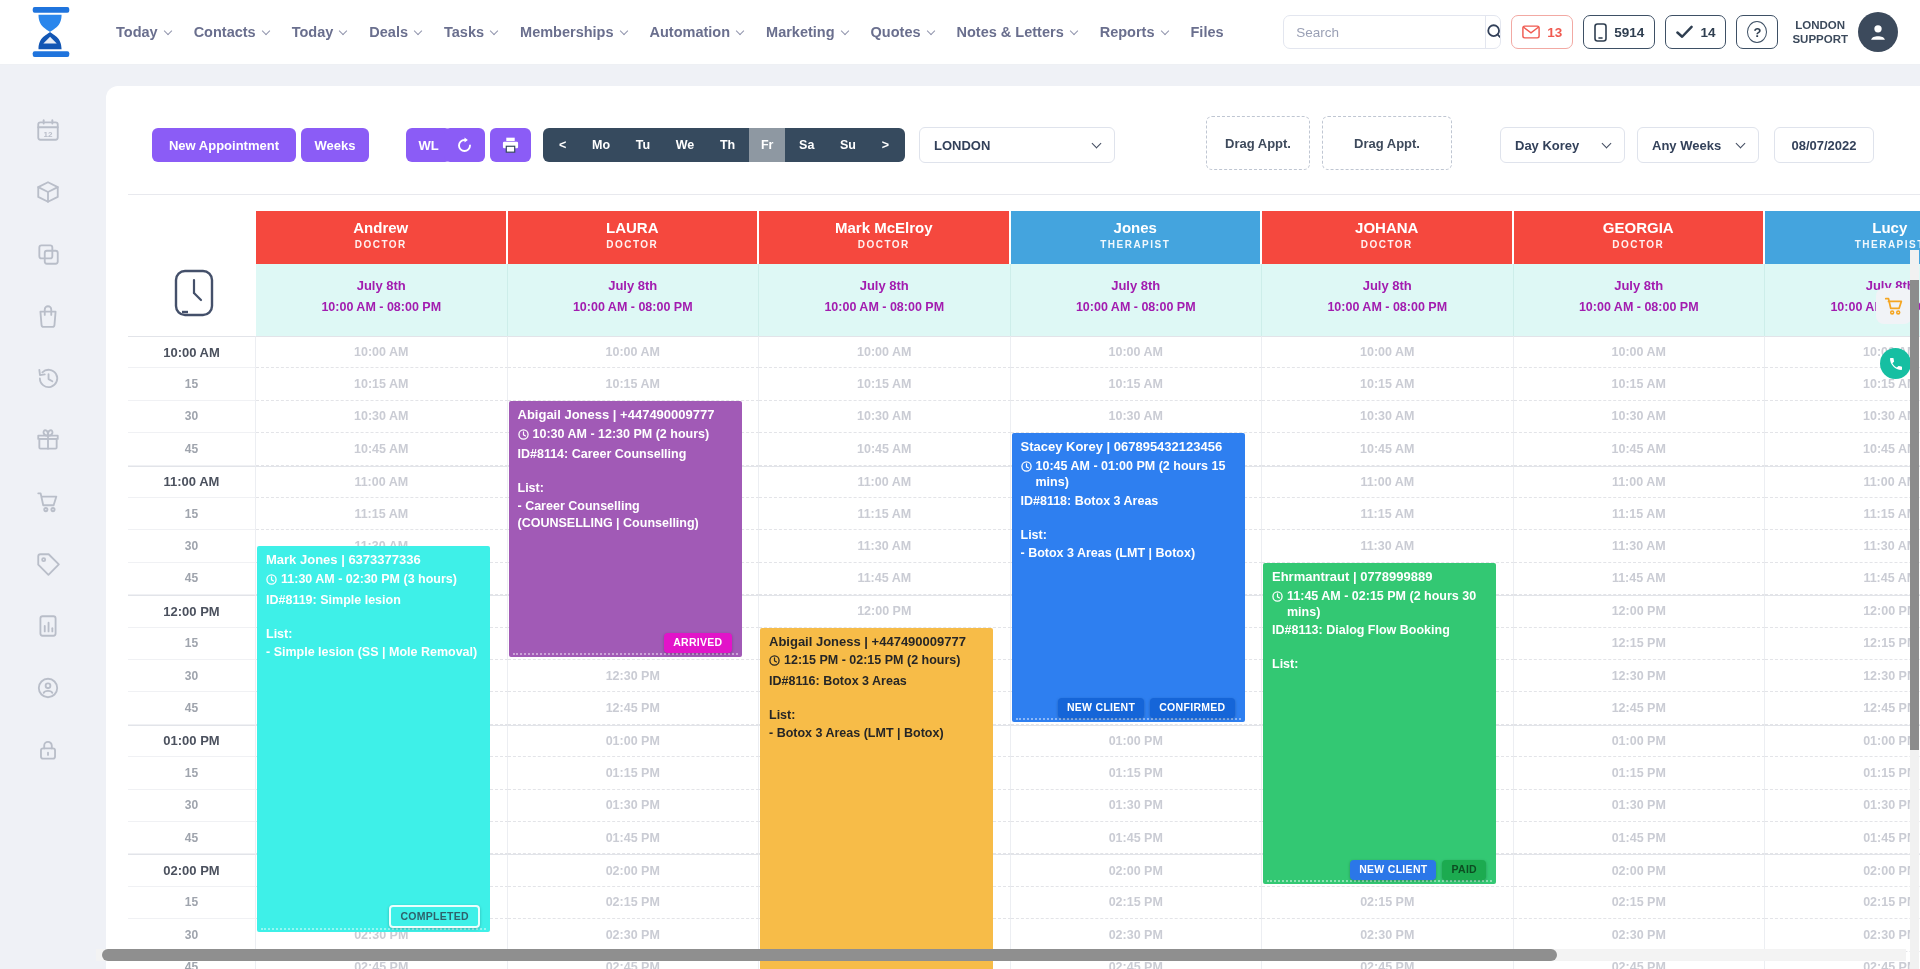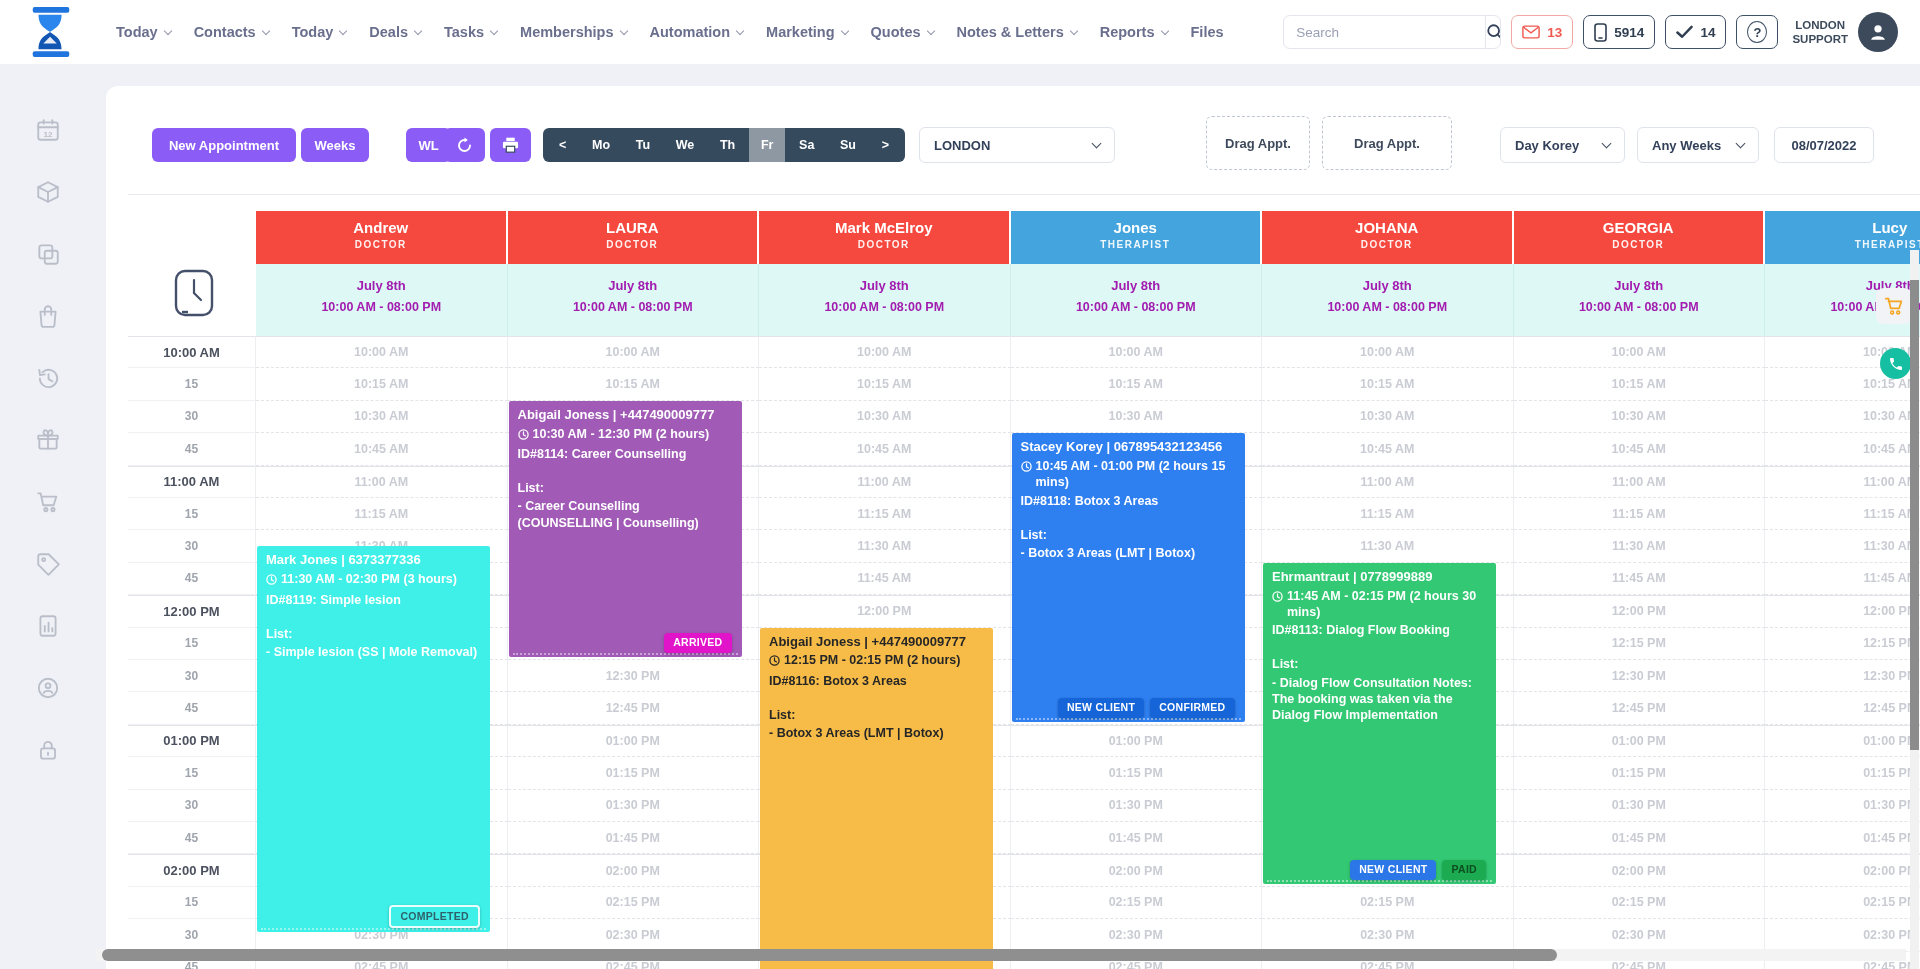--- a/index.html
+++ b/index.html
@@ -927,21 +927,20 @@
       <div class="t1">Ehrmantraut | 0778999889</div>
       <div class="t2">
         <span><svg width="11" height="11" viewBox="0 0 12 12">
             <circle cx="6" cy="6" r="5" fill="none" stroke="currentColor" stroke-width="1.4"></circle>
             <polyline points="6,3.2 6,6.4 8.2,7.6" fill="none" stroke="currentColor" stroke-width="1.3" stroke-linecap="round"></polyline>
           </svg></span>
         <span>11:45 AM - 02:15 PM (2 hours 30 mins)</span>
       </div>
       <div class="t3">ID#8113: Dialog Flow Booking</div>
       <div class="t4">List:</div>
-      <div class="t5">- Dialog Flow Consultation Notes: The booking was taken via the Dialog Flow Implementation</div>
       <div class="appt-badges">
         <span class="abadge" style="background: rgb(43, 119, 232); color: rgb(255, 255, 255);">NEW CLIENT</span>
         <span class="abadge" style="background: rgb(28, 171, 80); color: rgb(13, 77, 34); text-align: right;">PAID</span>
       </div>
     </div>
   </div>
 <svg class="corner-clock" width="44" height="50" viewBox="0 0 44 50">
   <rect x="4" y="3" width="36" height="44" rx="9" fill="none" stroke="#44506a" stroke-width="2.4"></rect>
   <line x1="22" y1="25" x2="22" y2="12" stroke="#44506a" stroke-width="2.2" stroke-linecap="round"></line>
   <line x1="22" y1="25" x2="29" y2="32" stroke="#44506a" stroke-width="2.2" stroke-linecap="round"></line>

